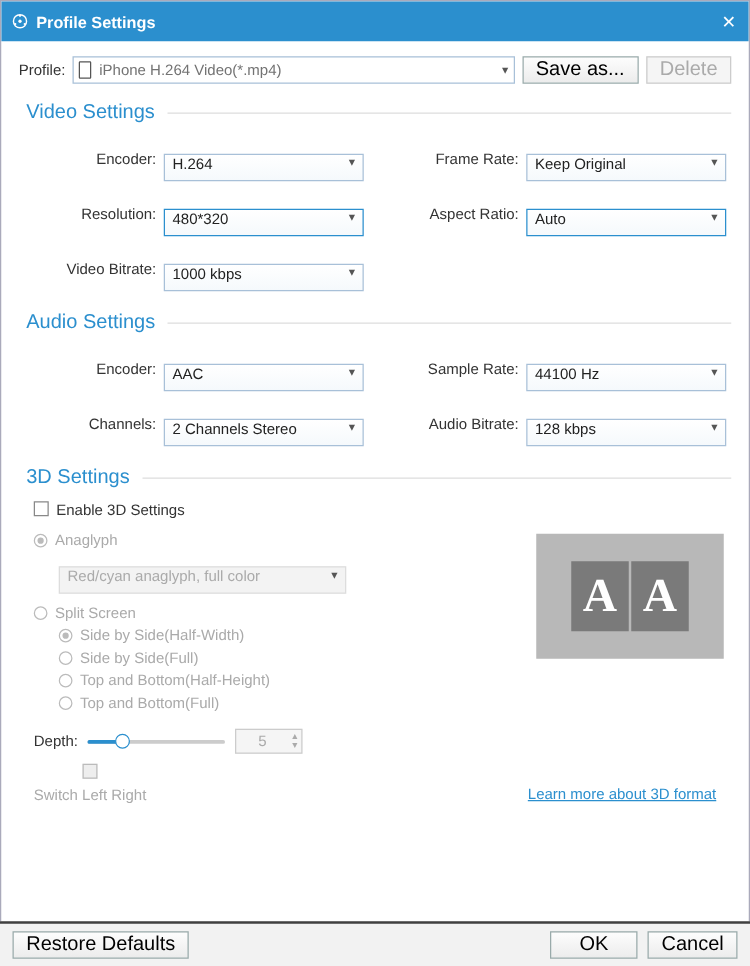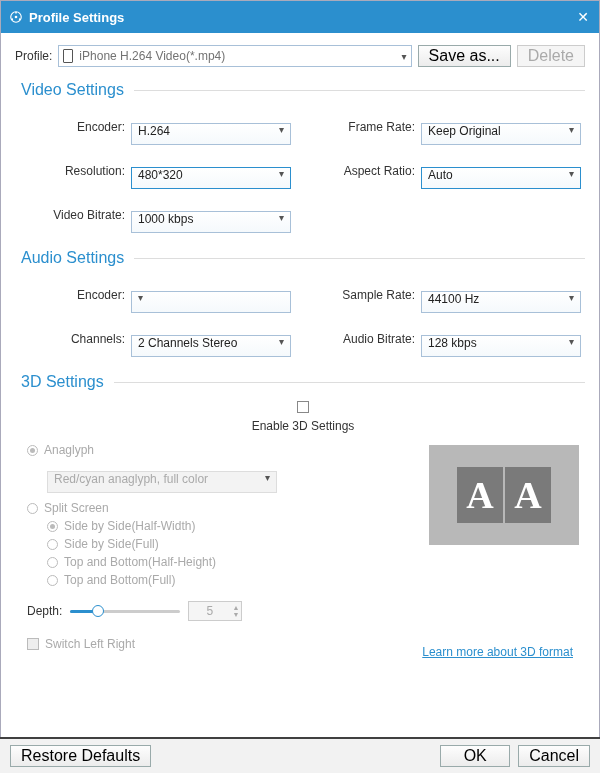--- a/index.html
+++ b/index.html
@@ -27,21 +27,21 @@
 .grid { display: grid; grid-template-columns: 110px 160px 30px 100px 160px; row-gap: 8px; align-items: center; padding: 10px 6px; }
 .grid .flabel { text-align: right; padding-right: 6px; color: #333; }
 .combo { display: flex; align-items: flex-start; border: 1px solid #a8c0d8; background: linear-gradient(#fff,#f5f9fc); height: 22px; padding: 0 6px; cursor: pointer; margin-top: 14px; }
 .combo.sel { border-color: #2b8fce; }
 .combo .val { flex: 1; color: #222; }
 .combo .caret { color: #555; font-size: 10px; }
 .combo.disabled { background: #f3f3f3; color: #aaa; border-color: #ddd; cursor: default; }
 .combo.disabled .val { color: #aaa; }
 
 .three-d { padding: 6px 6px 0 6px; }
-.chk-row { display: flex; align-items: center; gap: 6px; margin: 4px 0 6px 6px; flex-direction: column; }
+.chk-row { display: flex; gap: 6px; margin: 4px 0 6px 6px; }
 .chk { width: 12px; height: 12px; border: 1px solid #888; background: #fff; }
 .chk.disabled { border-color: #bbb; }
 .radio { width: 11px; height: 11px; border: 1px solid #999; border-radius: 50%; background: #fff; display: inline-flex; align-items: center; justify-content: center; }
 .radio.disabled { border-color: #bbb; }
 .radio .dot { width: 5px; height: 5px; border-radius: 50%; background: #999; }
 .radio.disabled .dot { background: #bbb; }
 .disabled-text { color: #aaa; }
 .three-d-body { display: flex; gap: 20px; }
 .three-d-left { flex: 1; }
 .preview { width: 150px; height: 100px; background: #b8b8b8; display: flex; align-items: center; justify-content: center; margin-top: 6px; }
@@ -135,20 +135,21 @@
         <div></div>
         <div></div>
     </div>
   </div>
 
   <div class="group">
     <div class="group-title">Audio Settings</div>
     <div class="grid">
       <div class="flabel">Encoder:</div>
       <div class="combo">
+          <span class="val">AAC</span>
           <span class="caret">▾</span>
         </div>
       <div></div>
       <div class="flabel">Sample Rate:</div>
       <div class="combo">
           <span class="val">44100 Hz</span>
           <span class="caret">▾</span>
         </div>
 
       <div class="flabel">Channels:</div>
@@ -231,21 +232,21 @@
         <div class="spin">
           <span class="num">5</span>
           <span class="arrows">
               <span>▲</span>
               <span>▼</span>
             </span>
         </div>
       </div>
 
       <div class="switch-row">
-        <div style="display:flex;align-items:center;gap:6px;">
+        <div style="display:flex;align-items:center;gap:6px;flex-direction:column;">
           <span class="chk disabled" style="background:#eee"></span>
           <span class="disabled-text">Switch Left Right</span>
         </div>
         <span class="link">Learn more about 3D format</span>
       </div>
     </div>
   </div>
 
 
 </div>

